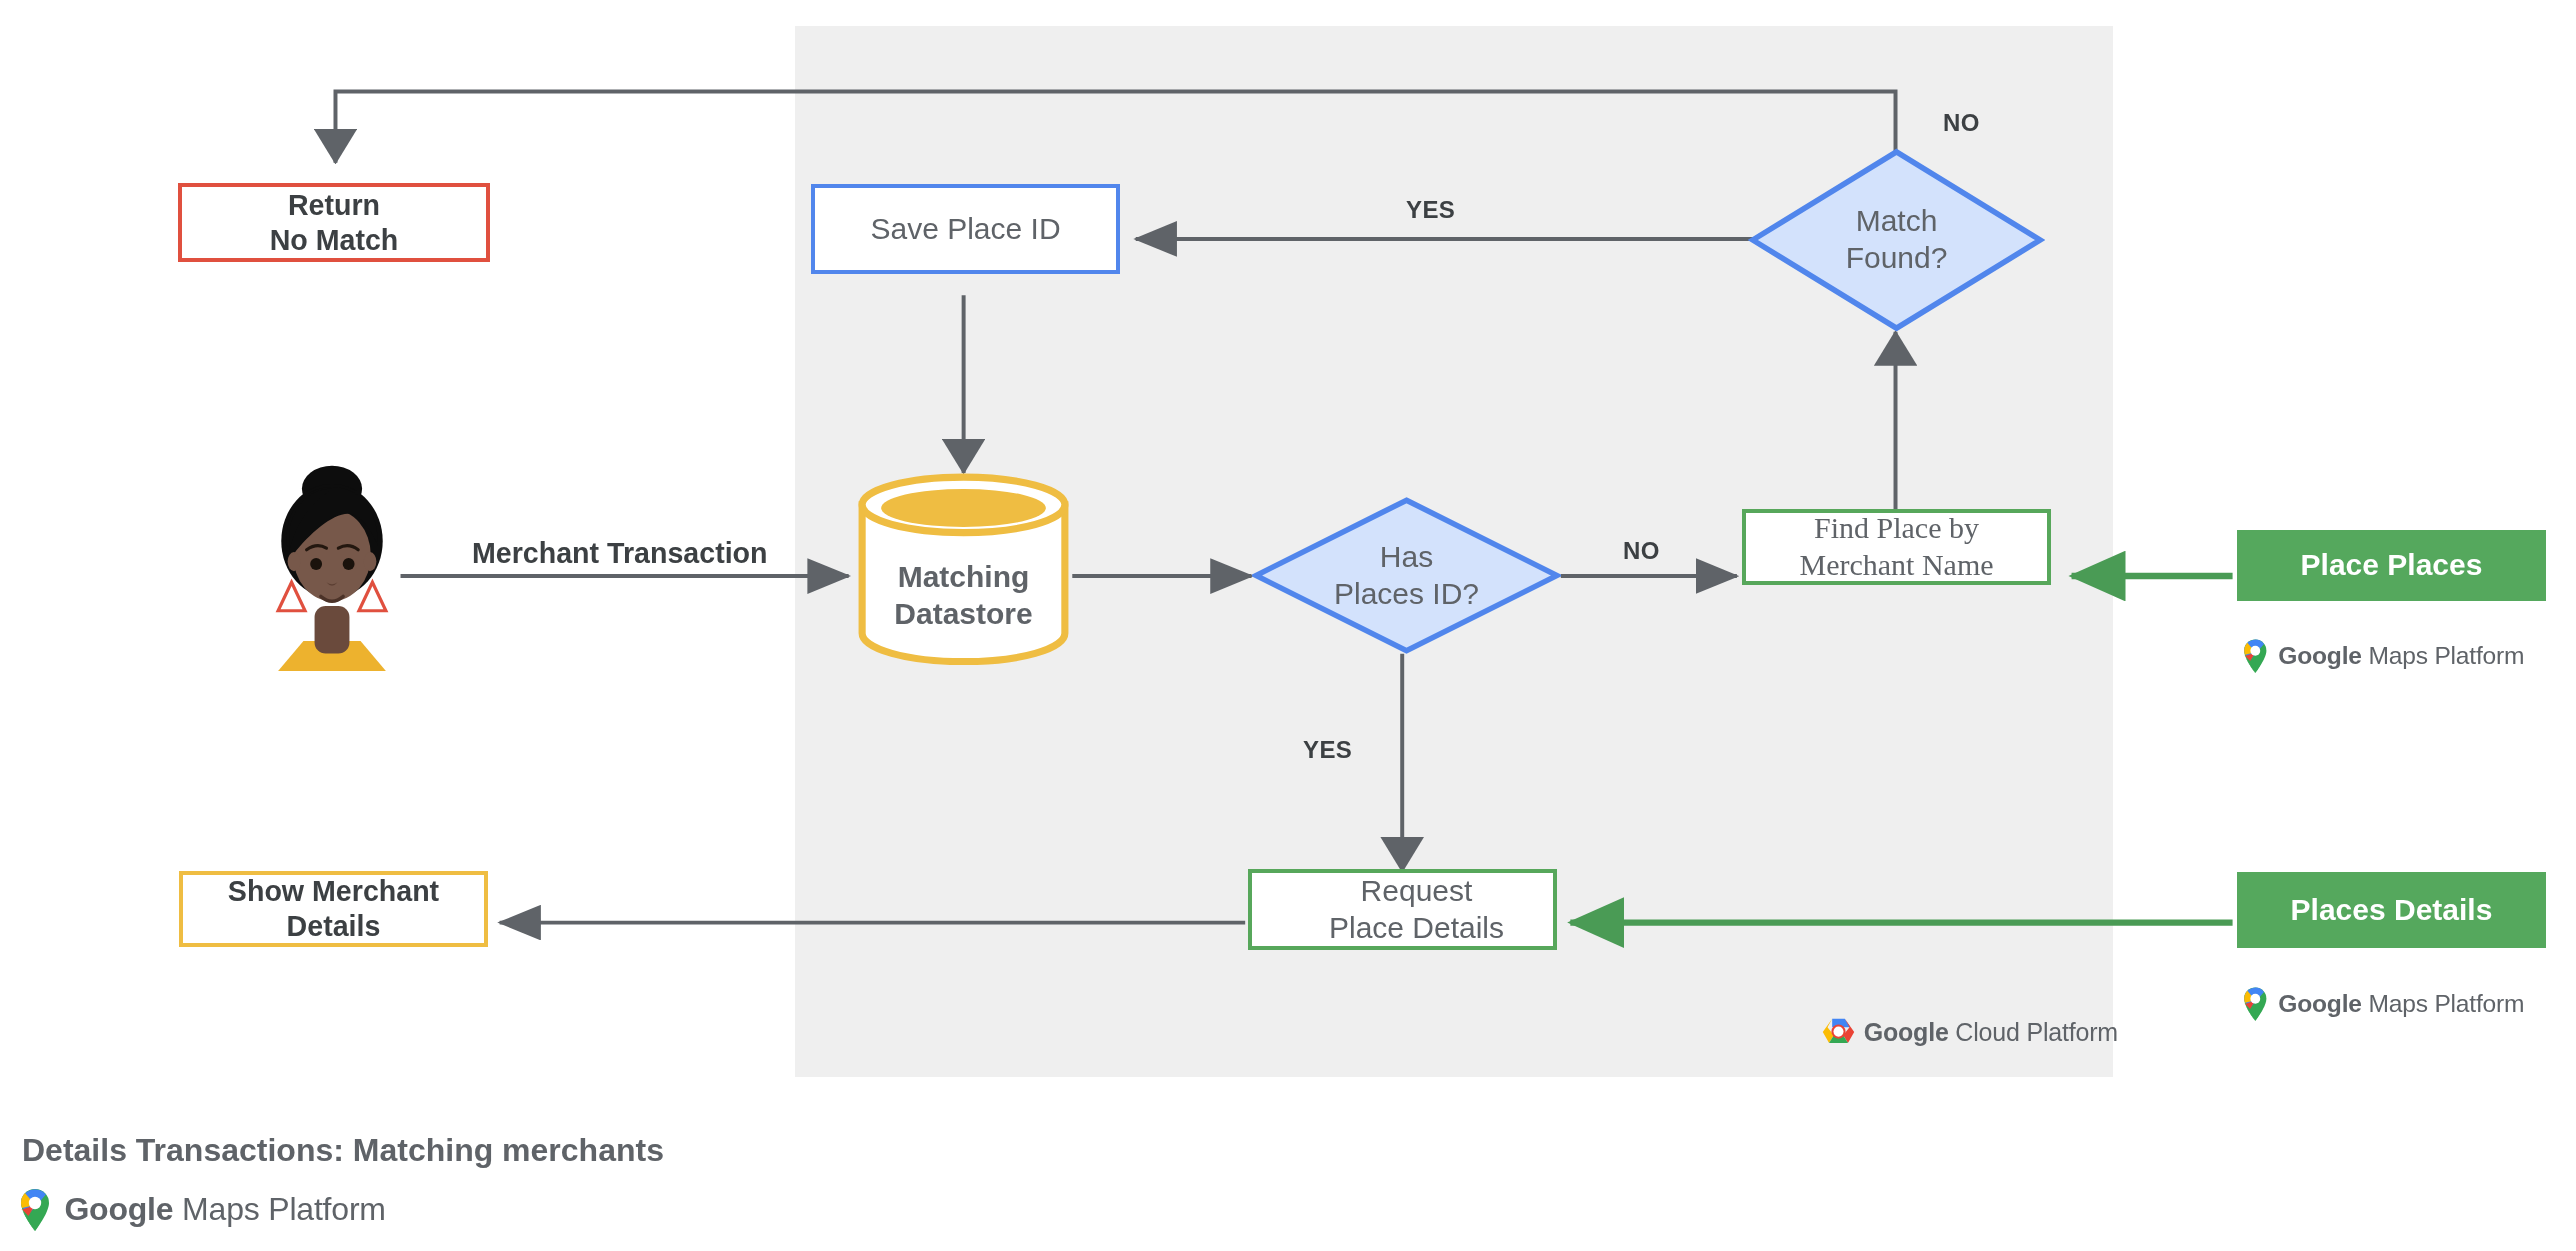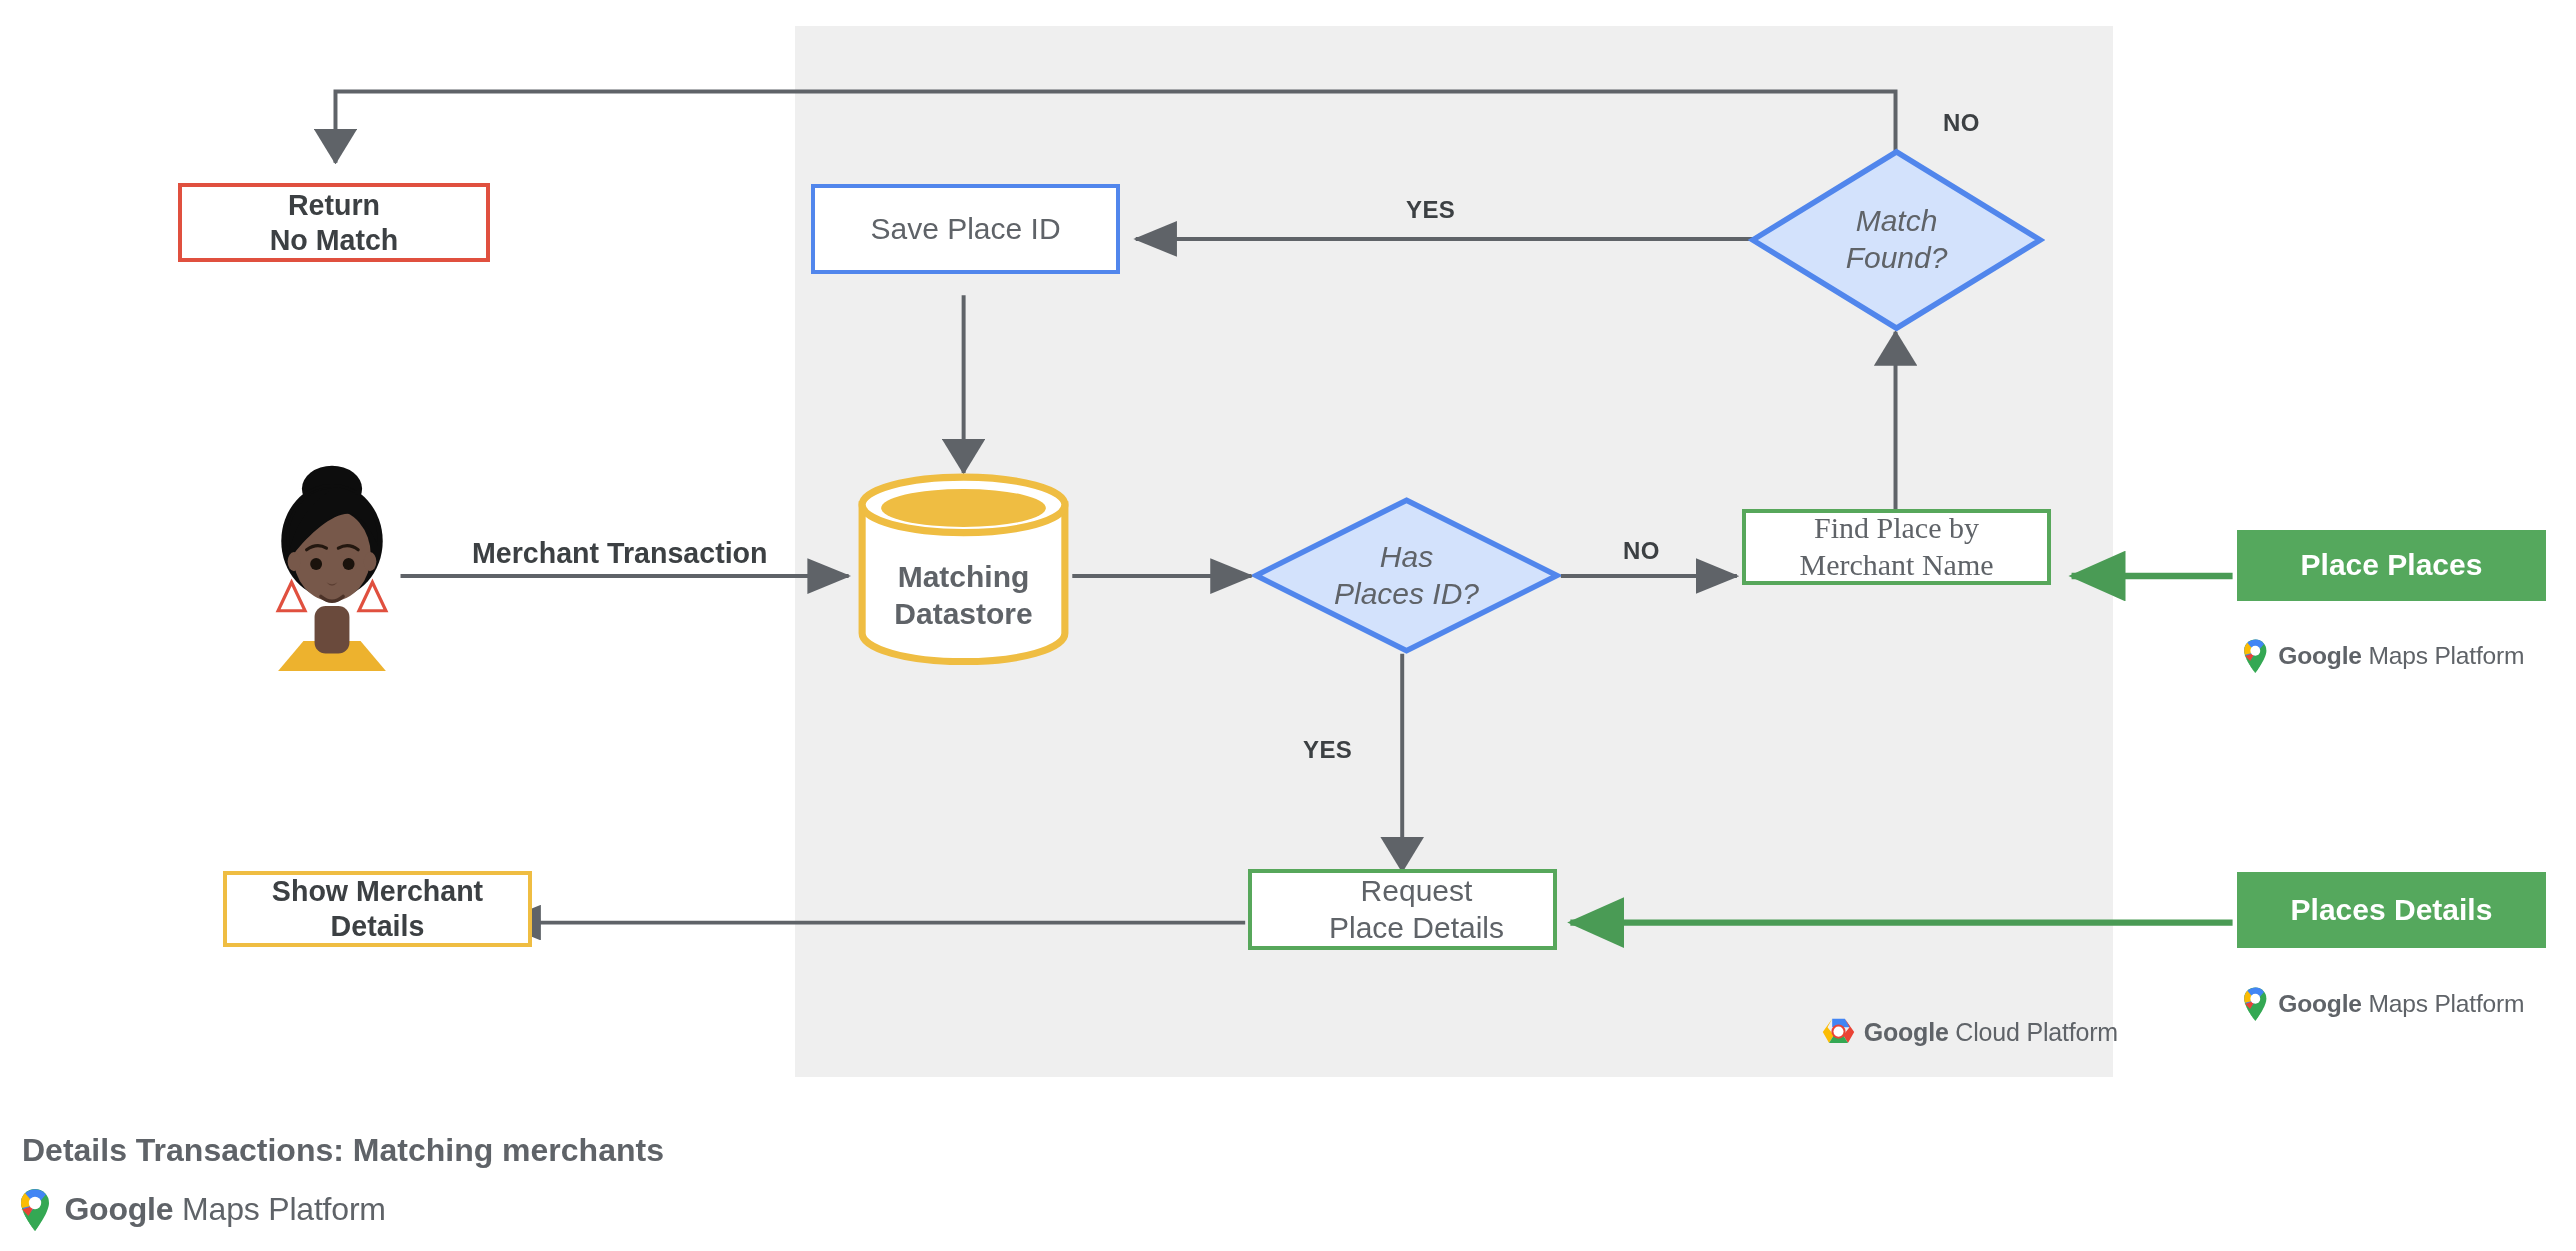--- a/index.html
+++ b/index.html
@@ -79,21 +79,20 @@
     background: #55a85d;
     color: #ffffff;
     font-weight: bold;
     font-size: 30px;
     border: none;
   }
 
   
   .diamond {
     position: absolute;
-    font-style: italic;
   }
   .diamond .dtext {
     position: absolute;
     left: 0;
     top: 0;
     width: 100%;
     height: 100%;
     display: flex;
     align-items: center;
     justify-content: center;
@@ -343,21 +342,21 @@
 
   <div class="node node-green" style="left:1248px; top:869px; width:309px; height:81px;padding-left:28px;">
     <span class="label">Request
 Place Details</span>
   </div>
 
   <div class="node node-green-solid" style="left:2237px; top:872px; width:309px; height:76px;">
     <span class="label">Places Details</span>
   </div>
 
-  <div class="node node-yellow" style="left:179px; top:871px; width:309px; height:76px;margin-left:44px;">
+  <div class="node node-yellow" style="left:179px; top:871px; width:309px; height:76px;">
     <span class="label">Show Merchant
 Details</span>
   </div>
 
   <div class="edge-label" style="left:1943px; top:109px;">NO</div>
 
   <div class="edge-label" style="left:1406px; top:196px;">YES</div>
 
   <div class="edge-label" style="left:1623px; top:537px;">NO</div>
 

